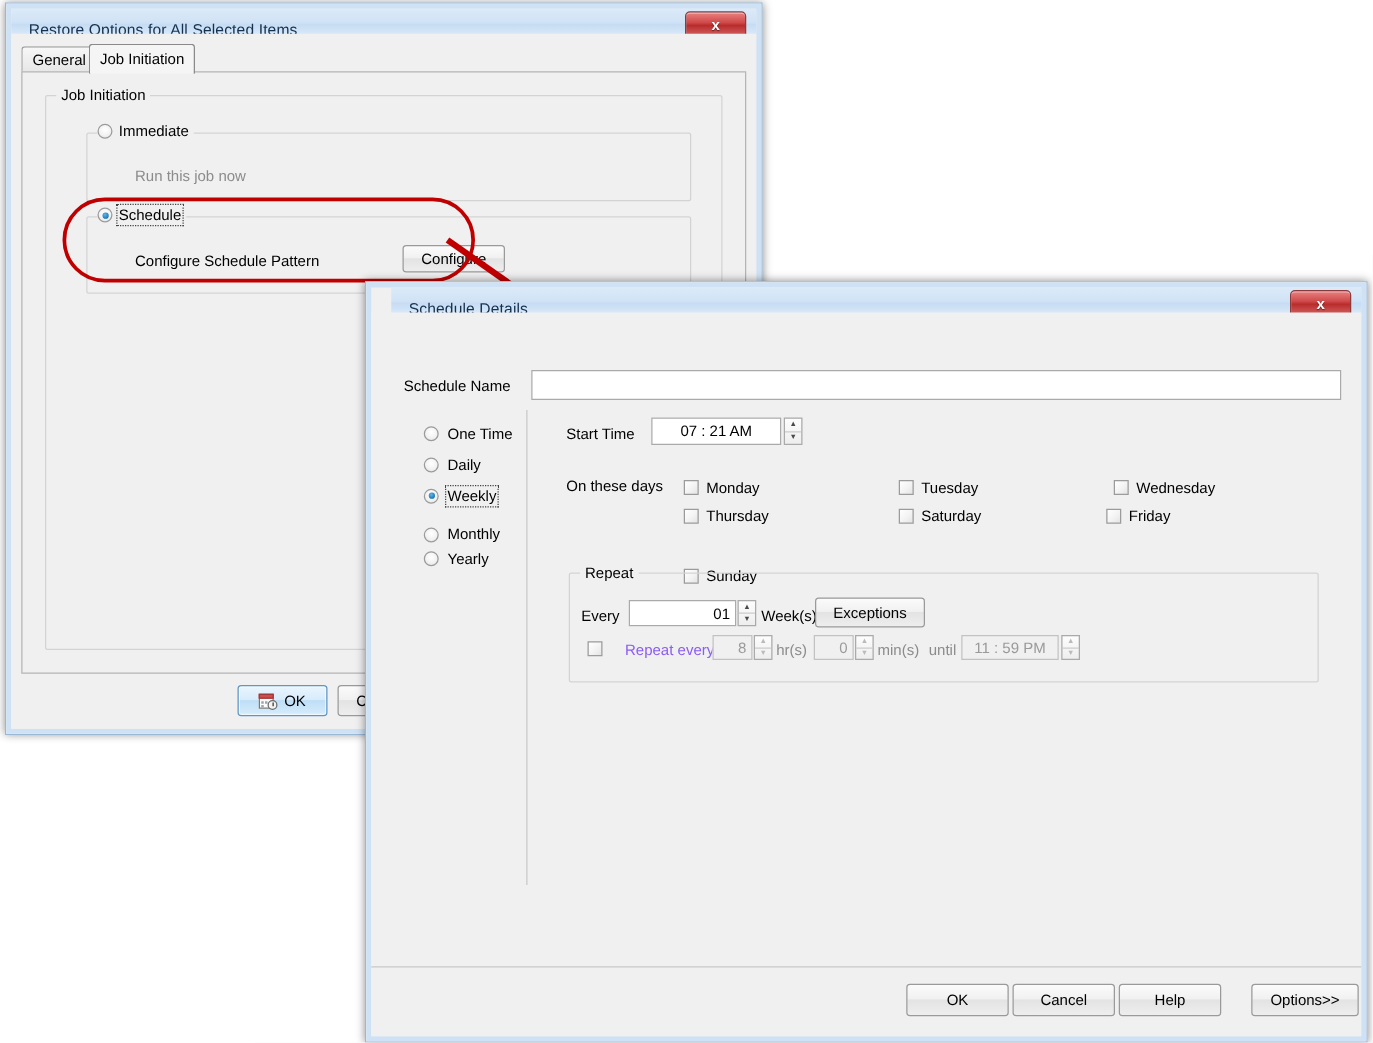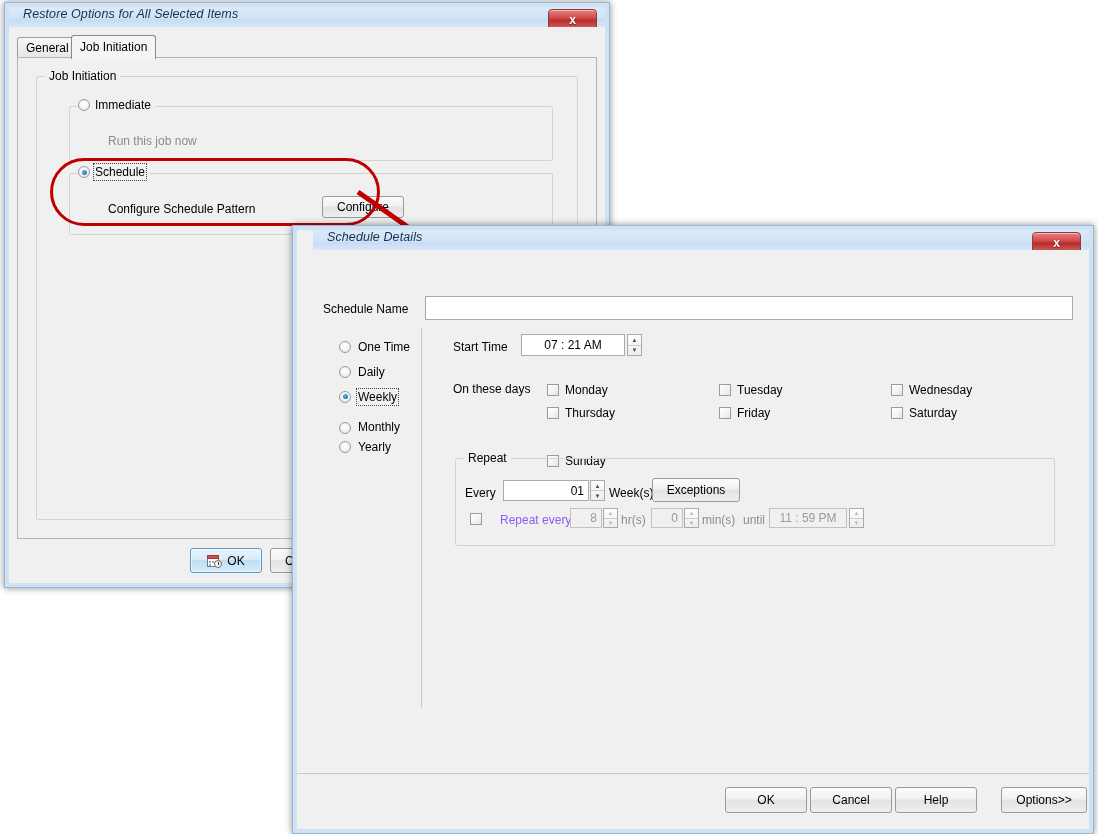--- a/index.html
+++ b/index.html
@@ -25,21 +25,21 @@
     top: 0; left: 0; right: 0; bottom: 0;
     border: 4px solid #cfe2f5;
     box-sizing: border-box;
     background: #f0f0f0;
   }
   .titlebar {
     position: absolute;
     left: 0; right: 0; top: 0;
     height: 24px;
     background: linear-gradient(to bottom, #dceaf8 0%, #cfe2f5 48%, #c6dcf2 52%, #dfeefc 100%);
-    display: flex; align-items: flex-start; font-style: italic;
+    display: flex; align-items: flex-end;
   }
   .title-text {
     padding-left: 14px;
     font-size: 12.5px;
     color: #15314f;
     letter-spacing: .1px;
   }
   .close-btn {
     position: absolute;
     top: 2px;
@@ -341,27 +341,27 @@
           <div style="width:166px; display:flex; align-items:center; gap:6px; height:23px;">
             <span class="checkbox"></span>
             <span class="lbl">Wednesday</span>
           </div>
         </div>
         <div style="display:flex;">
           <div style="width:172px; display:flex; align-items:center; gap:6px; height:23px;">
             <span class="checkbox"></span>
             <span class="lbl">Thursday</span>
           </div>
+          <div style="width:166px; display:flex; align-items:center; gap:6px; height:23px;">
+            <span class="checkbox"></span>
+            <span class="lbl">Saturday</span>
+          </div>
           <div style="width:172px; display:flex; align-items:center; gap:6px; height:23px;">
             <span class="checkbox"></span>
             <span class="lbl">Friday</span>
-          </div>
-          <div style="width:166px; display:flex; align-items:center; gap:6px; height:23px;">
-            <span class="checkbox"></span>
-            <span class="lbl">Saturday</span>
           </div>
         </div>
         <div style="display:flex;margin-top:25px;">
           <div style="width:172px; display:flex; align-items:center; gap:6px; height:23px;">
             <span class="checkbox"></span>
             <span class="lbl">Sunday</span>
           </div>
         </div>
       </div>
 

